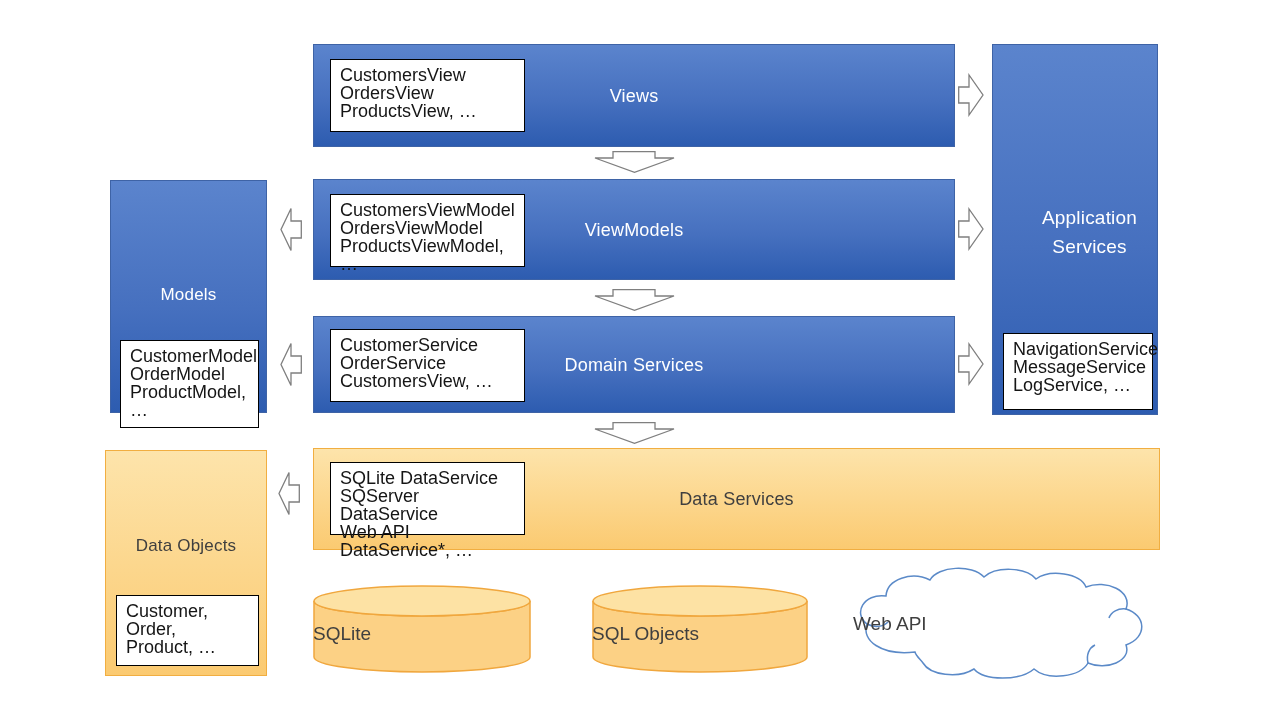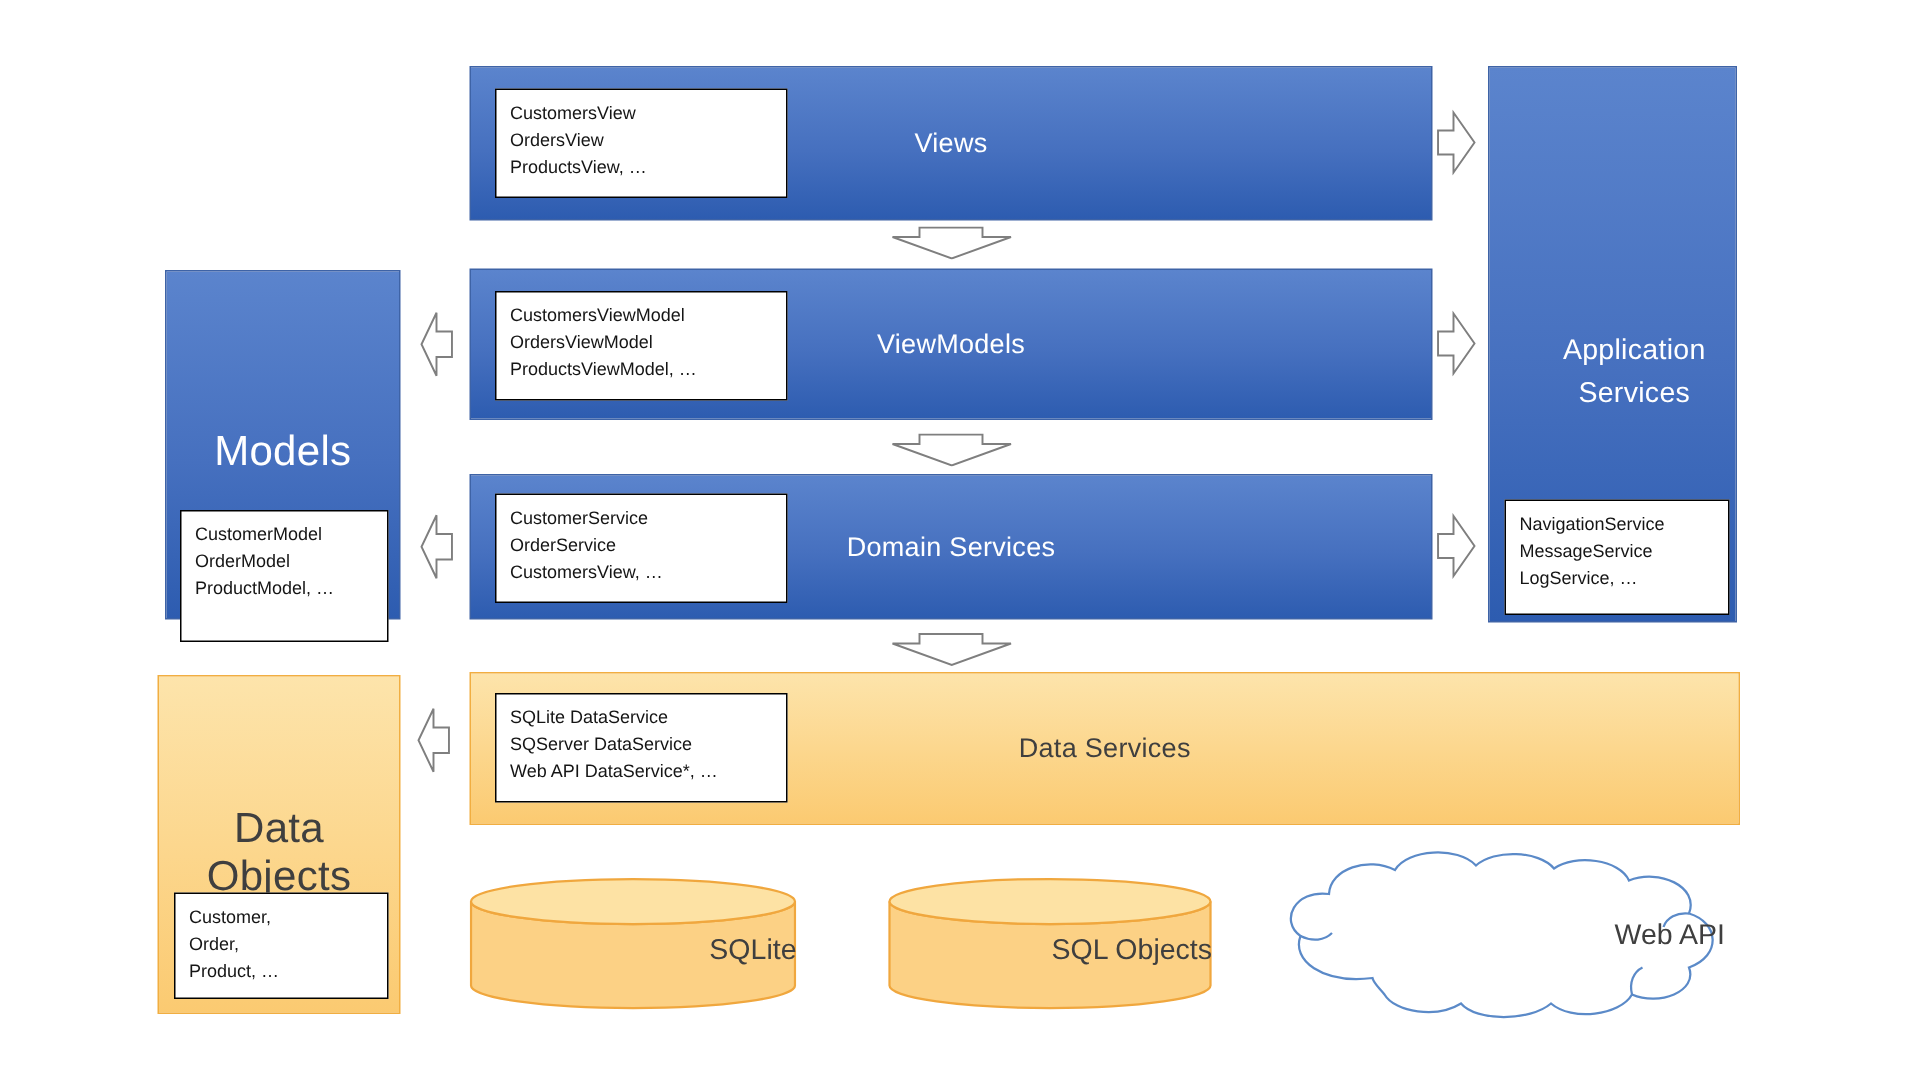--- a/index.html
+++ b/index.html
@@ -23,37 +23,37 @@
 
   .bar-title{
     position:absolute;left:0;right:0;top:50%;transform:translateY(-50%);
     text-align:center;font-size:18px;letter-spacing:.2px;
   }
   .on-blue{color:#ffffff;}
   .on-orange{color:var(--title-on-orange);}
 
   .side-title{
     position:absolute;left:0;right:0;text-align:center;
-    font-size:28px;letter-spacing:.2px;
+    font-size:17px;letter-spacing:.2px;
   }
 
   .note{
     position:absolute;box-sizing:border-box;
     background:#ffffff;border:1.5px solid #000000;
     padding:6px 9px 4px 9px;
-    font-size:12px;line-height:18px;color:#151515;
+    font-size:18px;line-height:18px;color:#151515;
     text-align:left;
   }
 
   .arrow-svg path{fill:#ffffff;stroke:var(--arrow-stroke);stroke-width:1.3;stroke-linejoin:miter;}
 
   .cyl-body{fill:var(--cylinder-fill);stroke:var(--cylinder-border);stroke-width:1.5;}
   .cyl-top{fill:var(--cylinder-top-fill);stroke:var(--cylinder-border);stroke-width:1.5;}
   .store-label{
-    position:absolute;left:0;right:0;text-align:right;
+    position:absolute;left:0;right:0;text-align:left;
     font-size:19px;color:var(--title-on-orange);
   }
   .cloud-path{fill:#ffffff;stroke:var(--cloud-stroke);stroke-width:1.5;}
   .cloud-detail{fill:none;stroke:var(--cloud-stroke);stroke-width:1.5;}
 </style>
 </head>
 <body>
 
 <div class="abs blue-shape" style="left:313px;top:44px;width:642px;height:103px;">
   <div class="bar-title on-blue">Views</div>
@@ -94,21 +94,21 @@
 <div class="abs blue-shape" style="left:110px;top:180px;width:157px;height:233px;">
   <div class="side-title on-blue" style="top:104px;">Models</div>
   <div class="note" style="left:9px;top:159px;width:139px;height:88px;">
     <div>CustomerModel</div>
     <div>OrderModel</div>
     <div>ProductModel, …</div>
   </div>
 </div>
 
 <div class="abs blue-shape" style="left:992px;top:44px;width:166px;height:371px;">
-  <div class="side-title on-blue" style="top:174px;line-height:29px;font-size:19px;padding-left:29px;">Application Services</div>
+  <div class="side-title on-blue" style="top:158px;line-height:29px;font-size:19px;padding-left:29px;">Application Services</div>
   <div class="note" style="left:10px;top:288px;width:150px;height:77px;">
     <div>NavigationService</div>
     <div>MessageService</div>
     <div>LogService, …</div>
   </div>
 </div>
 
 <div class="abs orange-shape" style="left:105px;top:450px;width:162px;height:226px;">
   <div class="side-title on-orange" style="top:85px;">Data Objects</div>
   <div class="note" style="left:10px;top:144px;width:143px;height:71px;">

